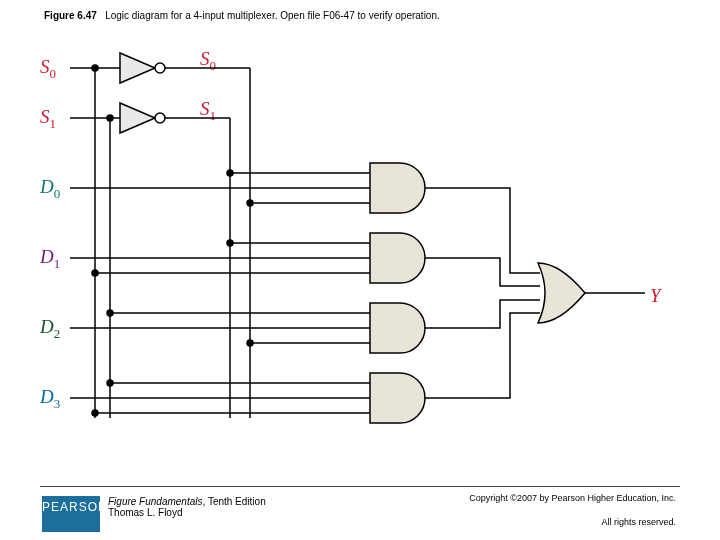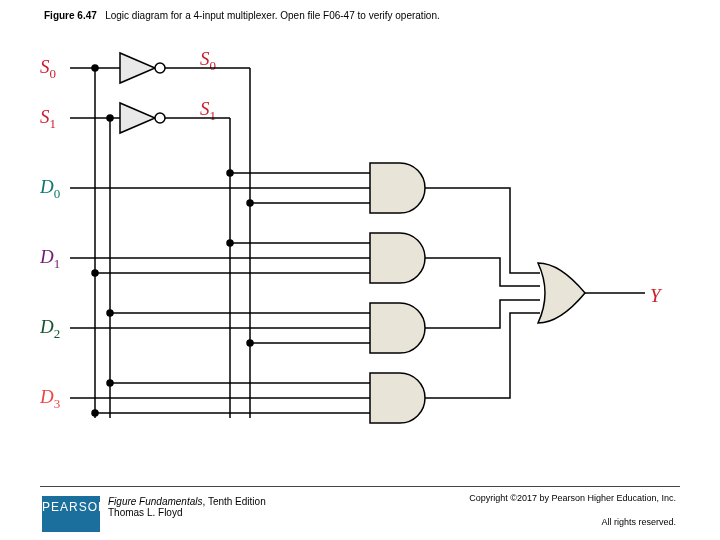--- a/index.html
+++ b/index.html
@@ -25,21 +25,21 @@
   <span>Logic diagram for a 4-input multiplexer. Open file F06-47 to verify operation.</span>
 </div>
 
 <svg class="diagram" width="640" height="420" viewBox="0 0 640 420">
 
   <foreignObject x="0" y="8" width="30" height="26"><span class="lbl" style="color:#cc1f2f"><span>S</span><sub>0</sub></span></foreignObject>
   <foreignObject x="0" y="58" width="30" height="26"><span class="lbl" style="color:#cc1f2f"><span>S</span><sub>1</sub></span></foreignObject>
   <foreignObject x="0" y="128" width="30" height="26"><span class="lbl" style="color:#0f766e"><span>D</span><sub>0</sub></span></foreignObject>
   <foreignObject x="0" y="198" width="30" height="26"><span class="lbl" style="color:#701a75"><span>D</span><sub>1</sub></span></foreignObject>
   <foreignObject x="0" y="268" width="30" height="26"><span class="lbl" style="color:#14532d"><span>D</span><sub>2</sub></span></foreignObject>
-  <foreignObject x="0" y="338" width="30" height="26"><span class="lbl" style="color:#ef4444"><span>D</span><sub>3</sub></span></foreignObject>
+  <foreignObject x="0" y="338" width="30" height="26"><span class="lbl" style="color:#0369a1"><span>D</span><sub>3</sub></span></foreignObject>
   <foreignObject x="160" y="0" width="30" height="26"><span class="lbl" style="color:#cc1f2f"><span class="bar"><span>S</span></span><sub>0</sub></span></foreignObject>
   <foreignObject x="160" y="50" width="30" height="26"><span class="lbl" style="color:#cc1f2f"><span class="bar"><span>S</span></span><sub>1</sub></span></foreignObject>
   <foreignObject x="610" y="237" width="30" height="26"><span class="lbl" style="color:#cc1f2f"><span>Y</span></span></foreignObject>
 
   <g stroke="#000" stroke-width="1.5" fill="none">
 
     <line x1="30" y1="20" x2="80" y2="20"></line>
 
     <path d="M80 5 L80 35 L115 20 Z" fill="#e9e9e9"></path>
     <circle cx="120" cy="20" r="5" fill="#fff"></circle>
@@ -113,17 +113,17 @@
 </svg>
 
 <div class="footer">
   <div class="rule"></div>
   <div class="plogo">PEARSON</div>
   <div class="book">
     <i>Figure Fundamentals</i><span>, Tenth Edition</span><br>
     <span>Thomas L. Floyd</span>
   </div>
   <div class="copy">
-    <span>Copyright ©2017 by Pearson Higher Education, Inc.</span><br>
+    <span>Copyright ©2007 by Pearson Higher Education, Inc.</span><br>
     <br>
     <span>All rights reserved.</span>
   </div>
 </div>
 
 </body></html>

